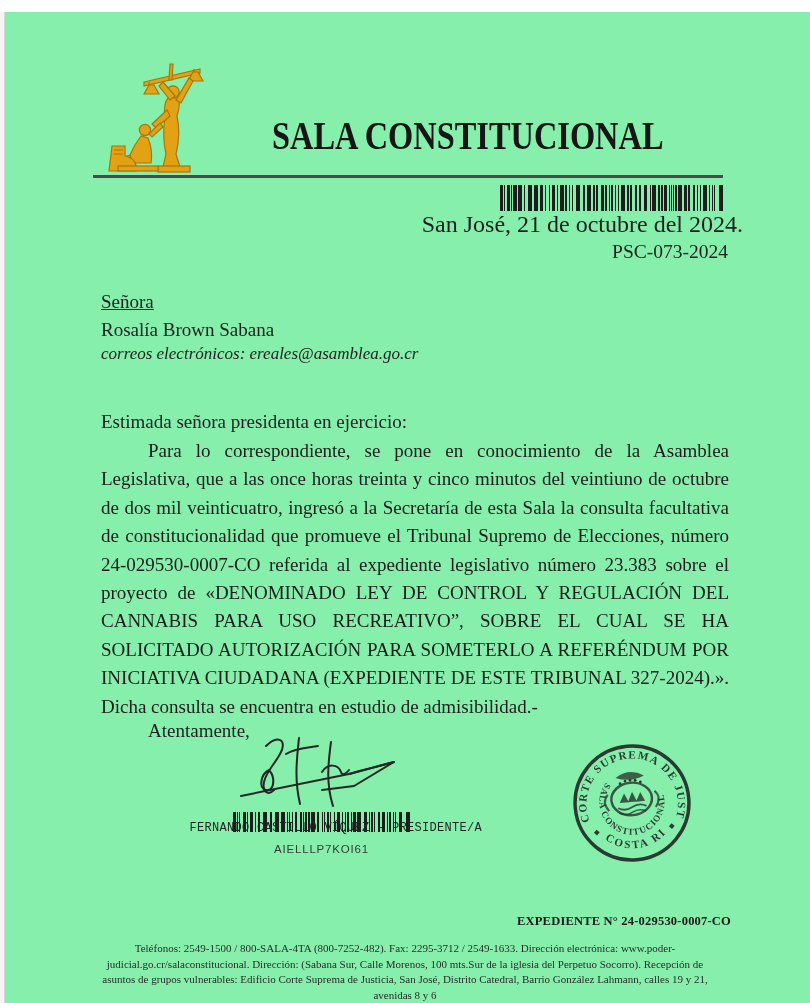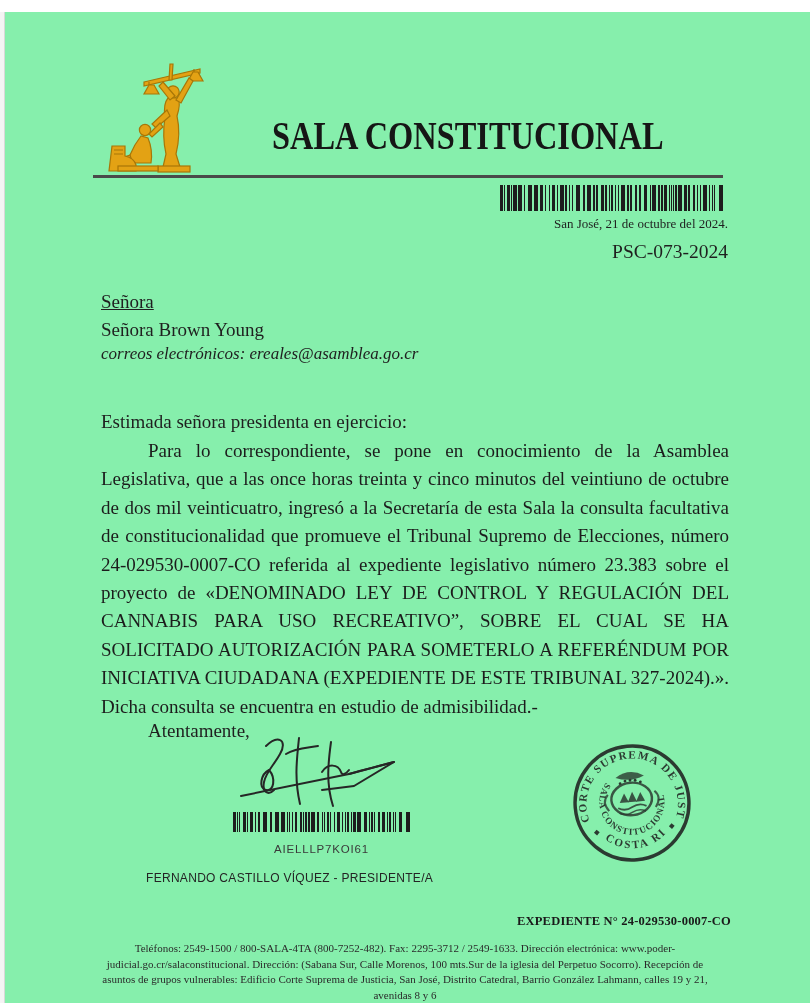--- a/index.html
+++ b/index.html
@@ -14,21 +14,21 @@
   .logo{position:absolute;left:100px;top:50px;width:112px;height:114px;}
 
   .org-title{
     position:absolute;left:272px;top:103px;
     font-size:41px;line-height:41px;font-weight:700;white-space:nowrap;
     transform:scaleX(0.79);transform-origin:0 0;color:#161616;
   }
   .rule{position:absolute;left:93px;top:163px;width:630px;height:2.5px;background:#4a4a4a;}
 
   .barcode-top{position:absolute;left:500px;top:173px;width:223px;height:26px;}
-  .place-date{position:absolute;right:82px;top:201px;font-size:13px;line-height:22px;white-space:nowrap;}
+  .place-date{position:absolute;right:67px;top:201px;font-size:24px;line-height:22px;white-space:nowrap;}
   .oficio{position:absolute;right:82px;top:229px;font-size:19.5px;line-height:22px;white-space:nowrap;}
 
   .addr{position:absolute;left:101px;top:276px;}
   .addr .a1{font-size:19px;height:27px;line-height:27px;text-decoration:underline;}
   .addr .a2{font-size:19px;height:29px;line-height:29px;}
   .addr .a3{font-size:19px;height:22px;line-height:22px;}
   .addr .a4{font-size:17px;height:20px;line-height:20px;font-style:italic;}
 
   .greeting{position:absolute;left:101px;top:397px;font-size:19px;line-height:26px;}
   .body-par{
@@ -39,22 +39,22 @@
   .closing{position:absolute;left:148px;top:707px;font-size:19px;line-height:24px;font-family:Liberation Serif, serif;}
 
   .signature{position:absolute;left:236px;top:720px;width:168px;height:78px;}
   .barcode-sign{position:absolute;left:233px;top:800px;width:177px;height:20px;}
   .sign-code{
     position:absolute;left:213px;top:831px;width:217px;text-align:center;
     font-family:"Liberation Sans","DejaVu Sans",sans-serif;
     font-size:11.5px;letter-spacing:0.8px;color:#3a3a3a;
   }
   .signer{
-    position:absolute;left:146px;top:859px;width:336px;text-align:left;
-    font-family:Liberation Sans, sans-serif;
+    position:absolute;left:146px;top:809px;width:336px;text-align:right;
+    font-family:Liberation Mono, monospace;
     font-size:12px;letter-spacing:0.3px;color:#242424;
   }
 
   .seal{position:absolute;left:571px;top:730px;width:122px;height:122px;opacity:0.86;}
   .seal text{font-family:"Liberation Serif","DejaVu Serif",serif;font-weight:700;fill:#1d1d1d;}
 
   .expediente{
     position:absolute;right:79px;top:902px;font-size:12.5px;font-weight:700;
     letter-spacing:0.2px;white-space:nowrap;color:#1a1a1a;
   }
@@ -158,21 +158,21 @@
       <rect x="212" y="0" width="1" height="26"></rect>
       <rect x="214" y="0" width="1" height="26"></rect>
       <rect x="219" y="0" width="4" height="26"></rect>
     </svg>
 
   <div class="place-date">San José, 21 de octubre del 2024.</div>
   <div class="oficio">PSC-073-2024</div>
 
   <div class="addr">
     <div class="a1">Señora</div>
-    <div class="a2">Señora Brown Young</div>
+    <div class="a2">Rosalía Brown Sabana</div>
     <div class="a4">correos electrónicos: ereales@asamblea.go.cr</div>
   </div>
 
   <div class="greeting">Estimada señora presidenta en ejercicio:</div>
   <p class="body-par">Para lo correspondiente, se pone en conocimiento de la Asamblea Legislativa, que a las once horas treinta y cinco minutos del veintiuno de octubre de dos mil veinticuatro, ingresó a la Secretaría de esta Sala la consulta facultativa de constitucionalidad que promueve el Tribunal Supremo de Elecciones, número 24-029530-0007-CO referida al expediente legislativo número 23.383 sobre el proyecto de «DENOMINADO LEY DE CONTROL Y REGULACIÓN DEL CANNABIS PARA USO RECREATIVO”, SOBRE EL CUAL SE HA SOLICITADO AUTORIZACIÓN PARA SOMETERLO A REFERÉNDUM POR INICIATIVA CIUDADANA (EXPEDIENTE DE ESTE TRIBUNAL 327-2024).». Dicha consulta se encuentra en estudio de admisibilidad.-</p>
   <div class="closing">Atentamente,</div>
 
   <svg class="signature" viewBox="0 0 168 78" aria-hidden="true">
     <g fill="none" stroke="#262626" stroke-width="2" stroke-linecap="round" stroke-linejoin="round">
       <path d="M30 14 C42 2 52 8 44 22 C38 33 30 40 28 50 C26 60 32 64 38 58"></path>

